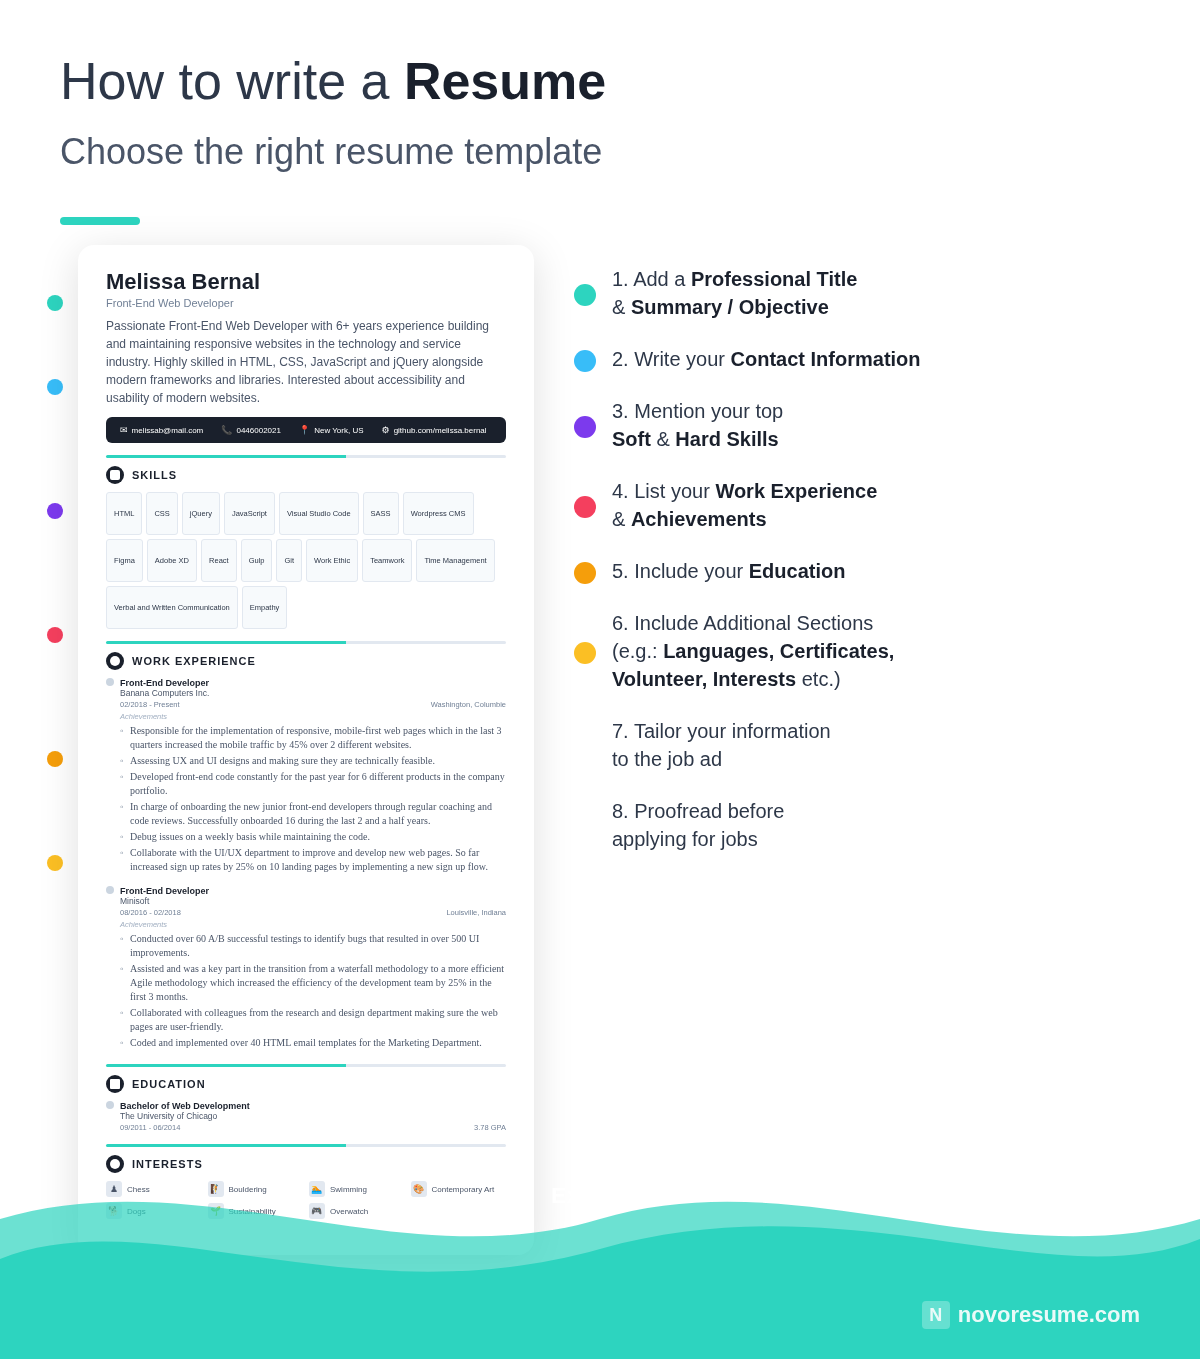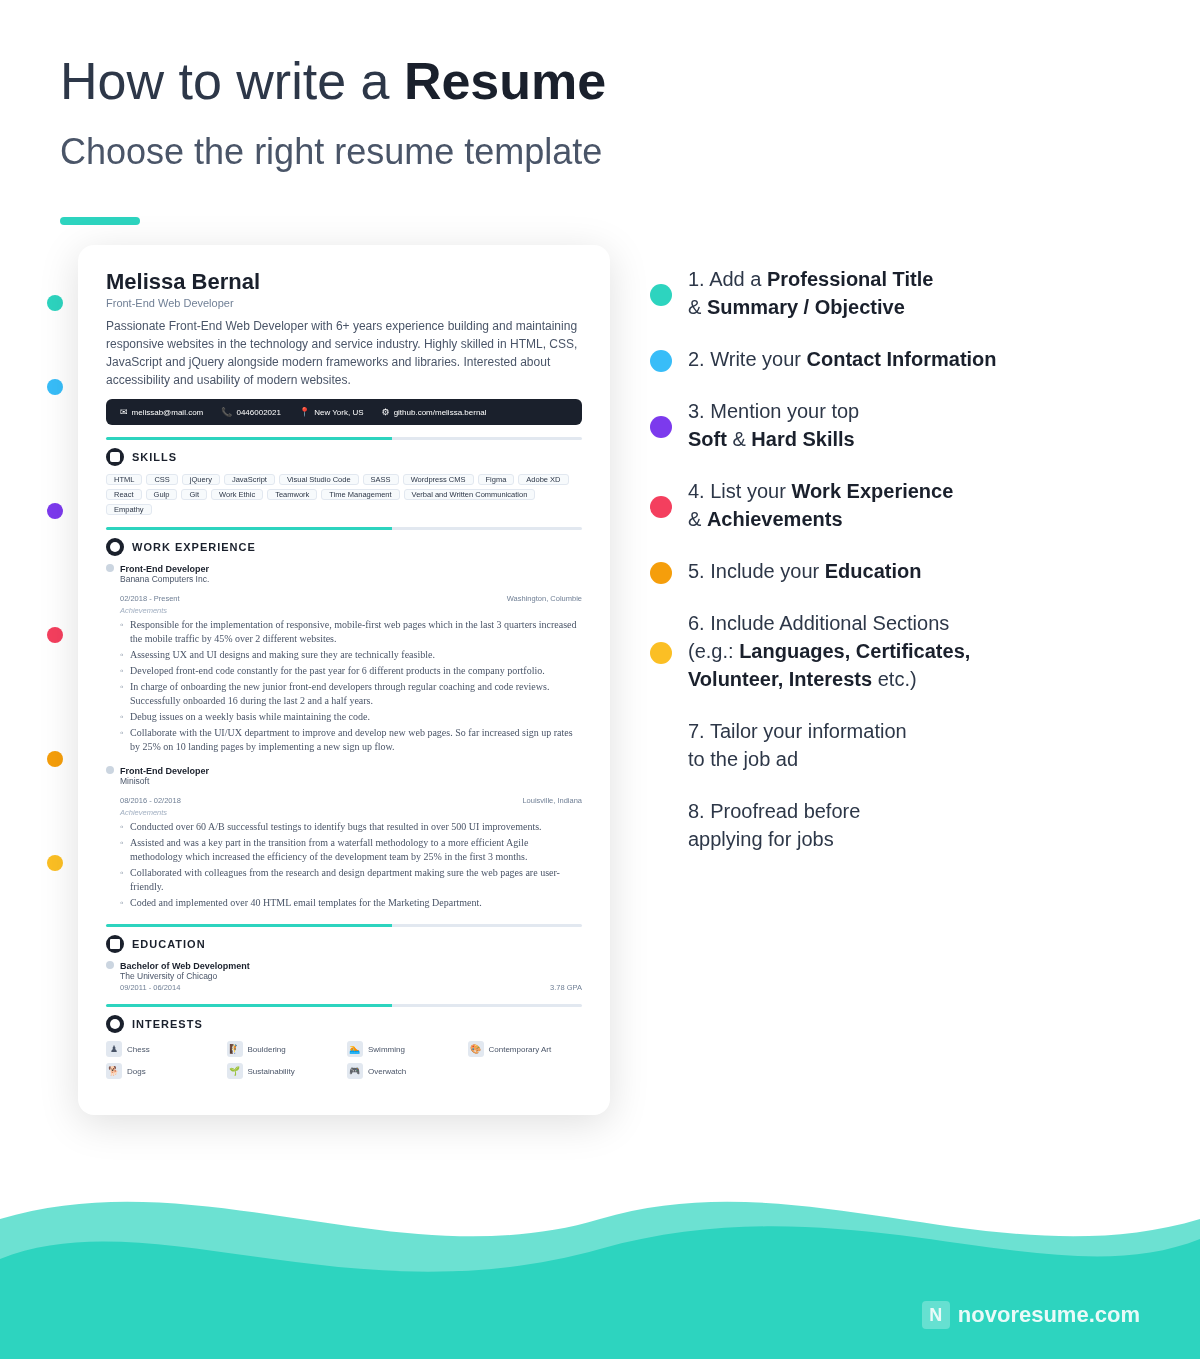--- a/index.html
+++ b/index.html
@@ -47,21 +47,21 @@
       padding: 20px 40px 0 40px;
       gap: 40px;
       align-items: flex-start;
     }
 
     
     .resume-card {
       background: #fff;
       border-radius: 16px;
       box-shadow: 0 8px 40px rgba(0,0,0,0.13);
-      width: 532px;
+      width: 456px;
       flex-shrink: 0;
       padding: 0;
       overflow: hidden;
     }
     .resume-inner {
       padding: 24px 28px 20px 28px;
     }
 
     
     .resume-name {
@@ -132,21 +132,21 @@
     .skills-grid {
       display: flex;
       flex-wrap: wrap;
       gap: 4px;
       margin-bottom: 6px;
     }
     .skill-tag {
       background: #f7fafc;
       border: 1px solid #e2e8f0;
       border-radius: 3px;
-      padding: 0 7px;
+      padding: 16px 7px;
       font-size: 7.5px;
       color: #2d3748;
     }
 
     
     .work-entry {
       margin-bottom: 10px;
     }
     .work-job-title {
       font-size: 9px;
@@ -155,21 +155,21 @@
     }
     .work-company {
       font-size: 8.5px;
       color: #4a5568;
     }
     .work-meta {
       display: flex;
       justify-content: space-between;
       font-size: 7.5px;
       color: #718096;
-      margin-top: 10px;
+      margin-top: 2px;
       margin-bottom: 3px;
     }
     .work-achievements-label {
       font-size: 7.5px;
       color: #a0aec0;
       font-style: italic;
       margin-bottom: 3px;
     }
     .work-bullet {
       font-size: 10px;

